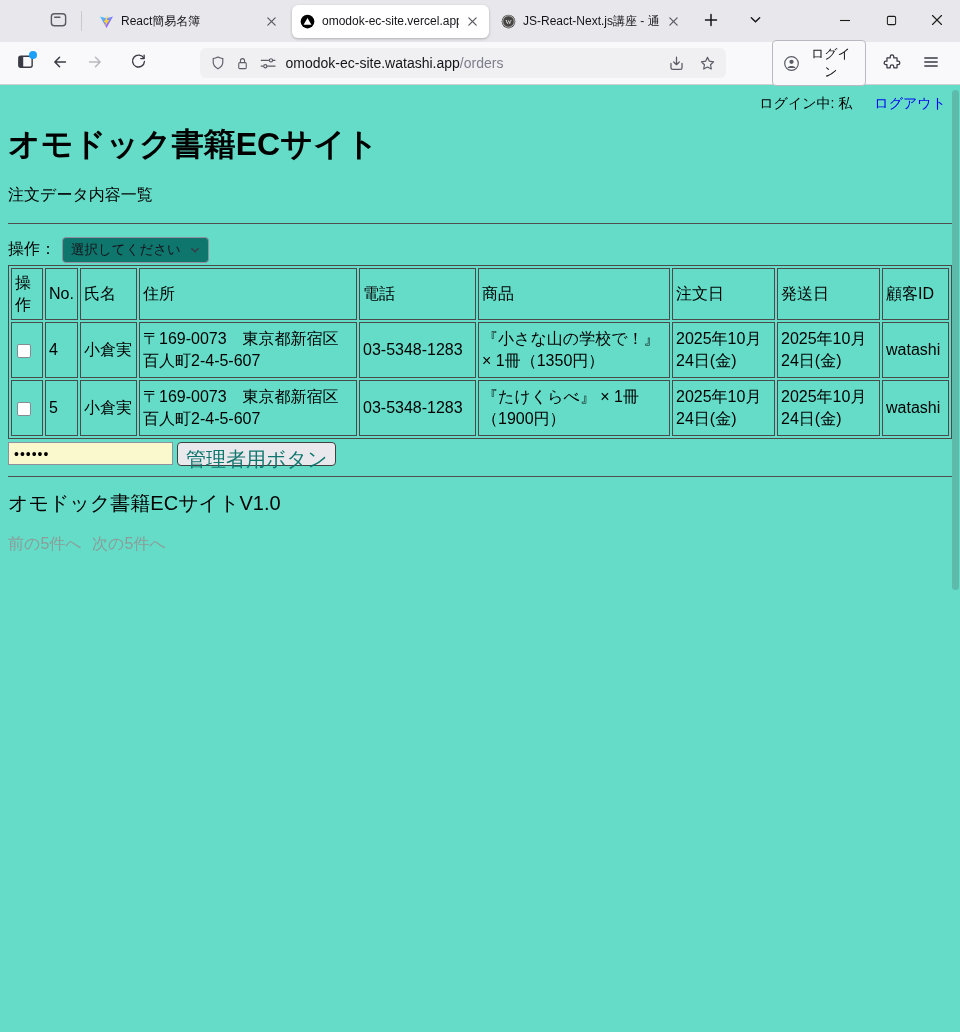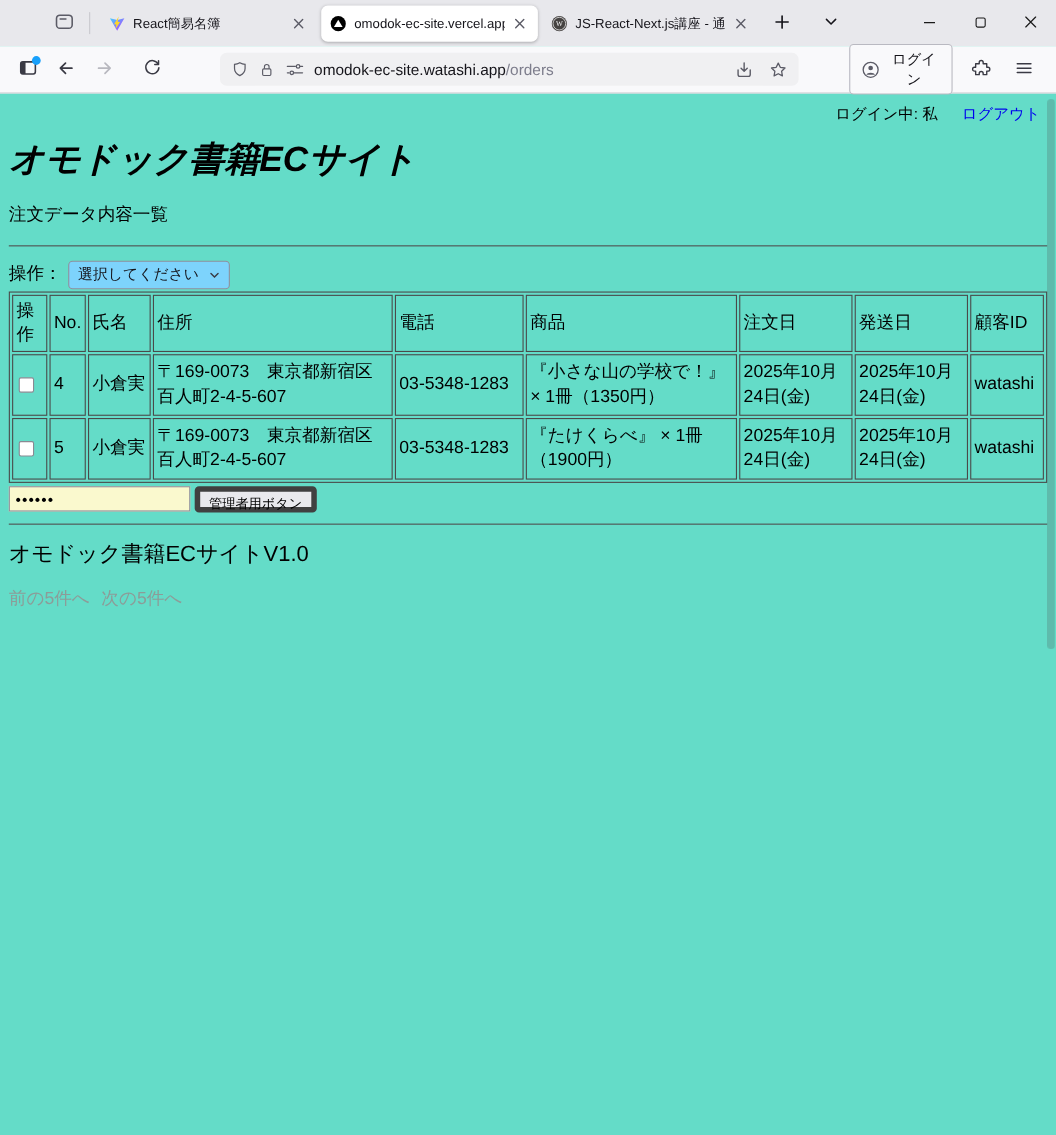--- a/index.html
+++ b/index.html
@@ -42,45 +42,45 @@
   .login-btn { margin-left:46px; display:flex; align-items:center; gap:6px; background:#F9F9FB;
     border:1px solid #B9B9C1; border-radius:4px; padding:4px 10px; font-size:13px; color:#15141A; cursor:pointer; }
   .login-btn .p-icon { display:flex; color:#5b5b66; }
   .puzzle-btn { margin-left:10px; }
   .menu-btn { margin-left:4px; }
 
   
   .content { padding:0 8px; color:#000; }
   .login-line { padding-top:10px; font-size:14px; text-align:right; padding-right:6px; }
   .logout-link { color:#0000EE; text-decoration:none; margin-left:22px; cursor:pointer; }
-  h1.page-title { font-size:32px; font-weight:bold; margin:13px 0 0 0; line-height:1.15;font-style:italic; }
+  h1.page-title { font-size:32px; font-weight:bold; margin:13px 0 0 0; line-height:1.15; }
   .subtitle { font-size:16px; margin-top:22px; }
   hr.rule { border:none; border-top:1px solid #4f4f4f; margin:17px 0 0 0; }
   .op-row { margin-top:13px; display:flex; align-items:center; font-size:16px; }
   .op-select { display:inline-flex; align-items:center; gap:9px; margin-left:6px;
-    background:#7dd3fc; border:1px solid #8F8F9D; border-radius:4px; padding:3px 8px;
+    background:#0f766e; border:1px solid #8F8F9D; border-radius:4px; padding:3px 8px;
     font-size:13.5px; color:#15141A; cursor:pointer; }
   .op-select svg { color:#3a3a44; }
 
   table.orders { border-collapse:separate; border-spacing:2px; table-layout:fixed;
     width:944px; margin-top:2px; border:1px solid #4a4a4a; font-size:16px; }
   table.orders th, table.orders td { border:1px solid #4a4a4a; padding:1px 3px;
     text-align:left; vertical-align:middle; font-weight:normal; line-height:1.35;
     overflow:hidden; word-break:break-word; }
   tr.hdr { height:52px; }
   tr.datarow { height:56px; }
 
   input.cb { appearance:none; -webkit-appearance:none; width:14px; height:14px;
     border:1px solid #8a8a93; border-radius:2px; background:#fff; margin:2px; cursor:pointer; vertical-align:middle; }
 
   .admin-row { margin-top:3px; display:flex; align-items:center; }
   .pw-input { width:165px; height:23px; background:#FAF9CE; border:1px solid #8F8F9D;
     padding:2px 5px; font-size:14px; letter-spacing:1px; }
-  .admin-btn { margin-left:4px; background:#E9E9ED; border:5px solid #404040;
-    border-radius:4px; padding:3px 8px; font-size:12px; color:#000000; height:24px; cursor:pointer; }
+  .admin-btn { margin-left:4px; background:#E9E9ED; border:1px solid #404040;
+    border-radius:4px; padding:3px 8px; font-size:20px; color:#0f766e; height:24px; cursor:pointer; }
   hr.rule2 { border:none; border-top:1px solid #4f4f4f; margin:10px 0 0 0; }
   .version-line { margin-top:13px; font-size:20px; }
   .pagination { margin-top:17px; font-size:16px; color:#8C9C98; }
   .pagination span { margin-right:6px; cursor:default; }
 
   .scroll-thumb { position:fixed; right:1px; top:90px; width:7px; height:500px;
     border-radius:4px; background:rgba(80,105,100,0.28); }
 </style>
 </head>
 <body>

